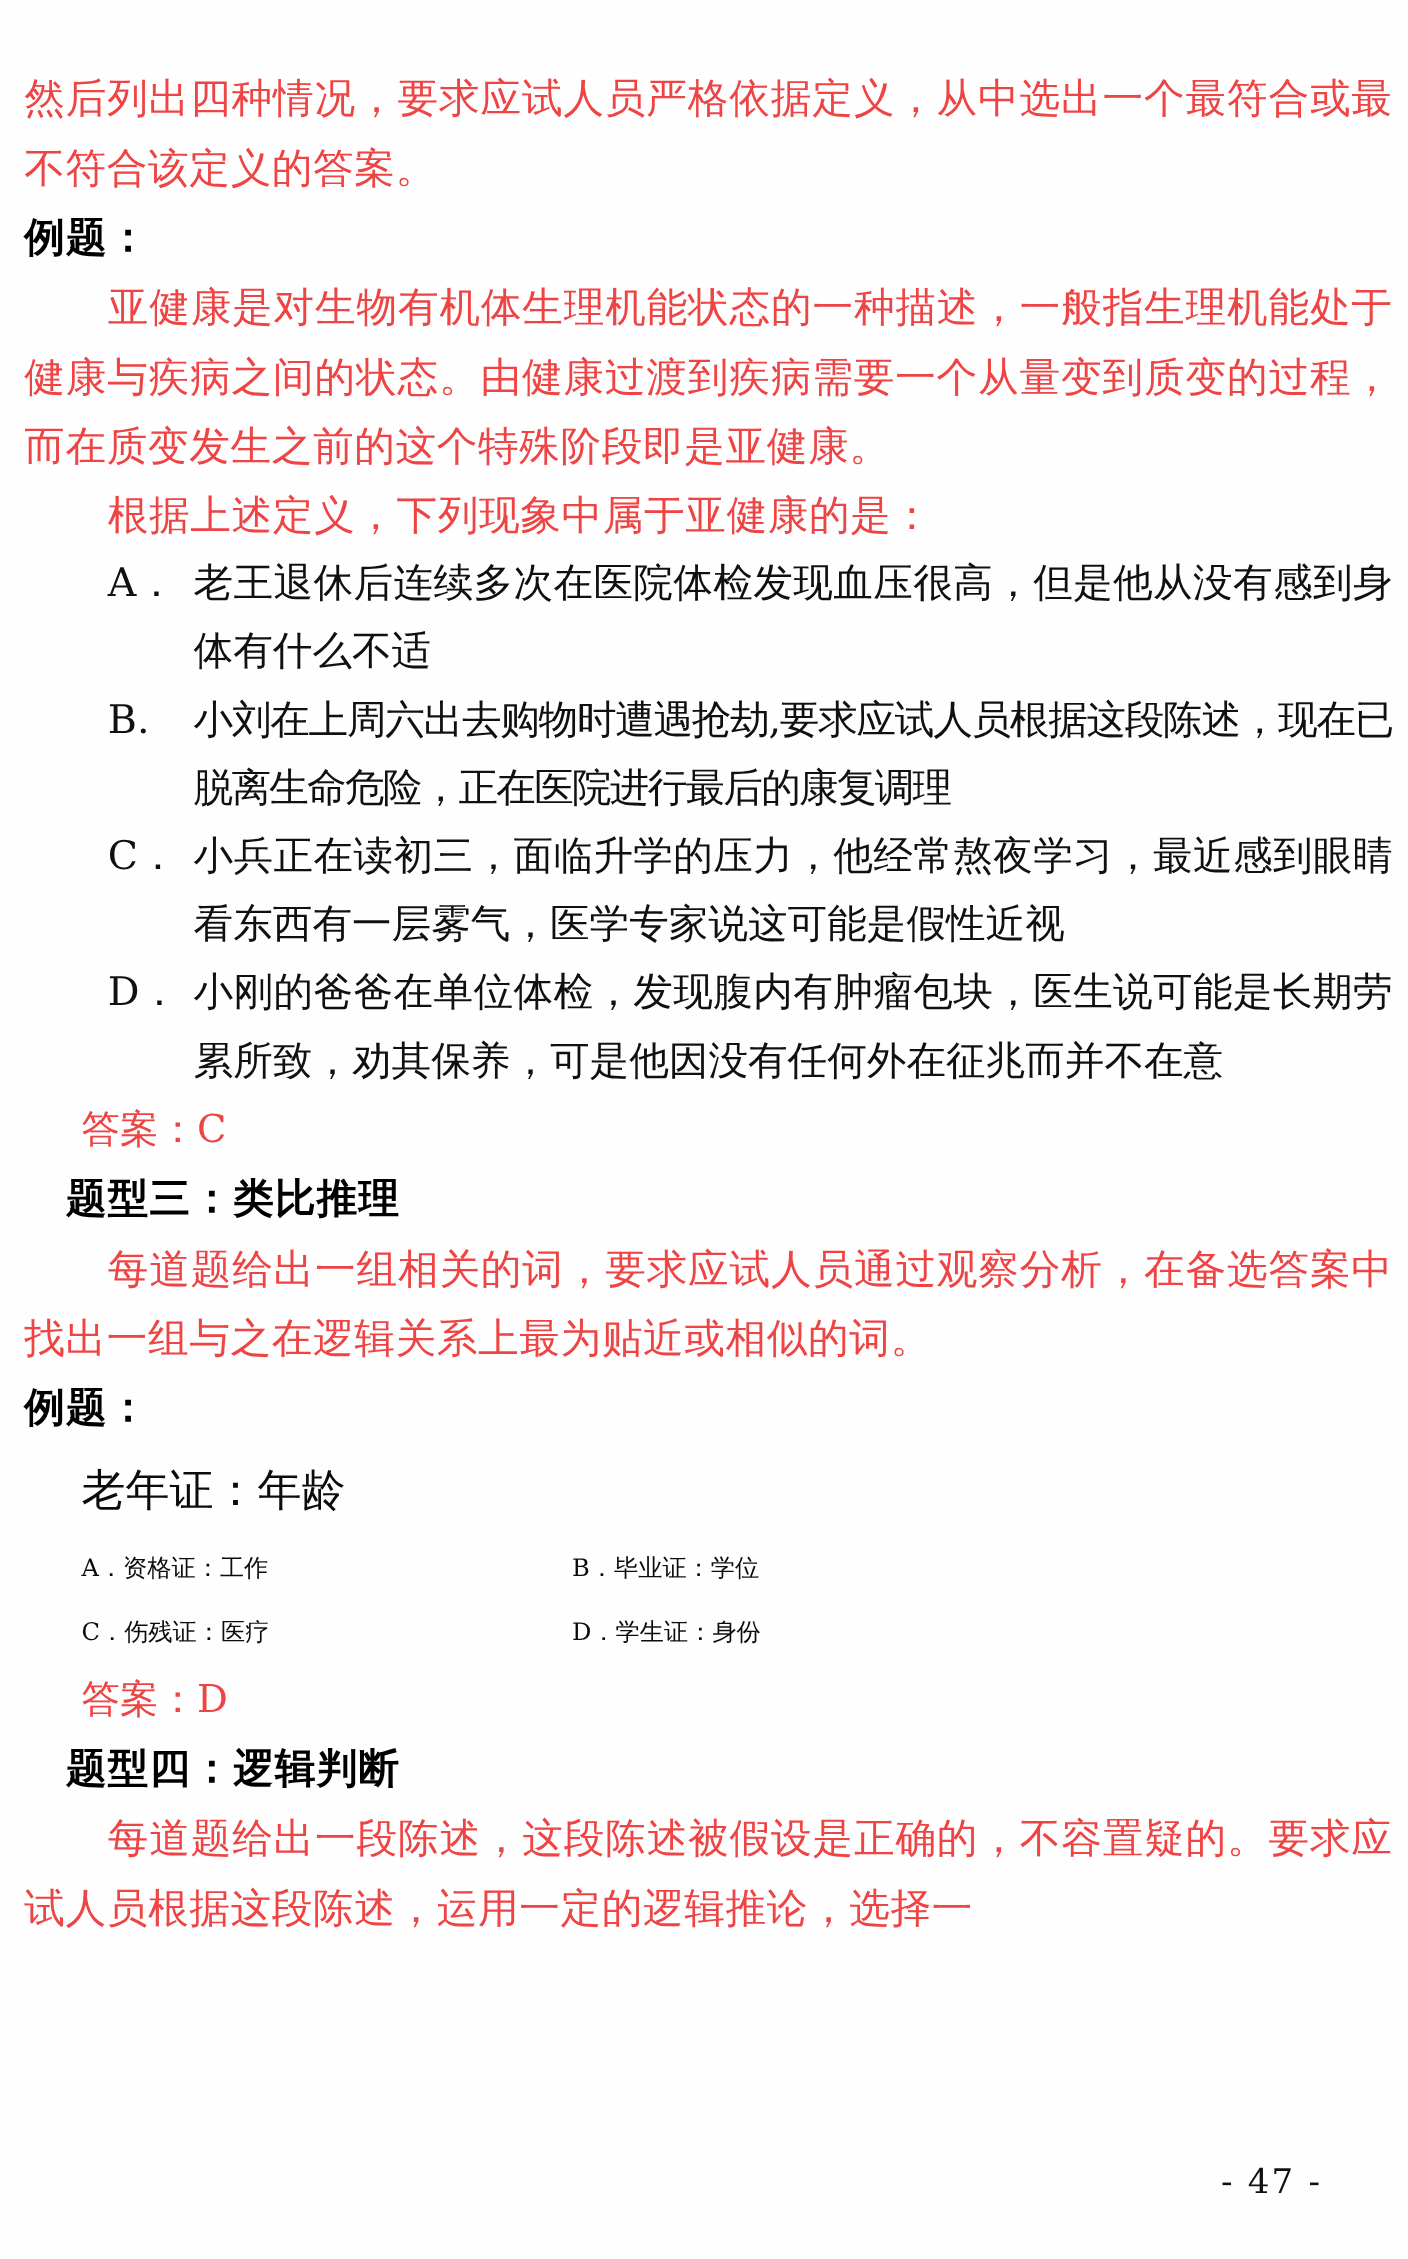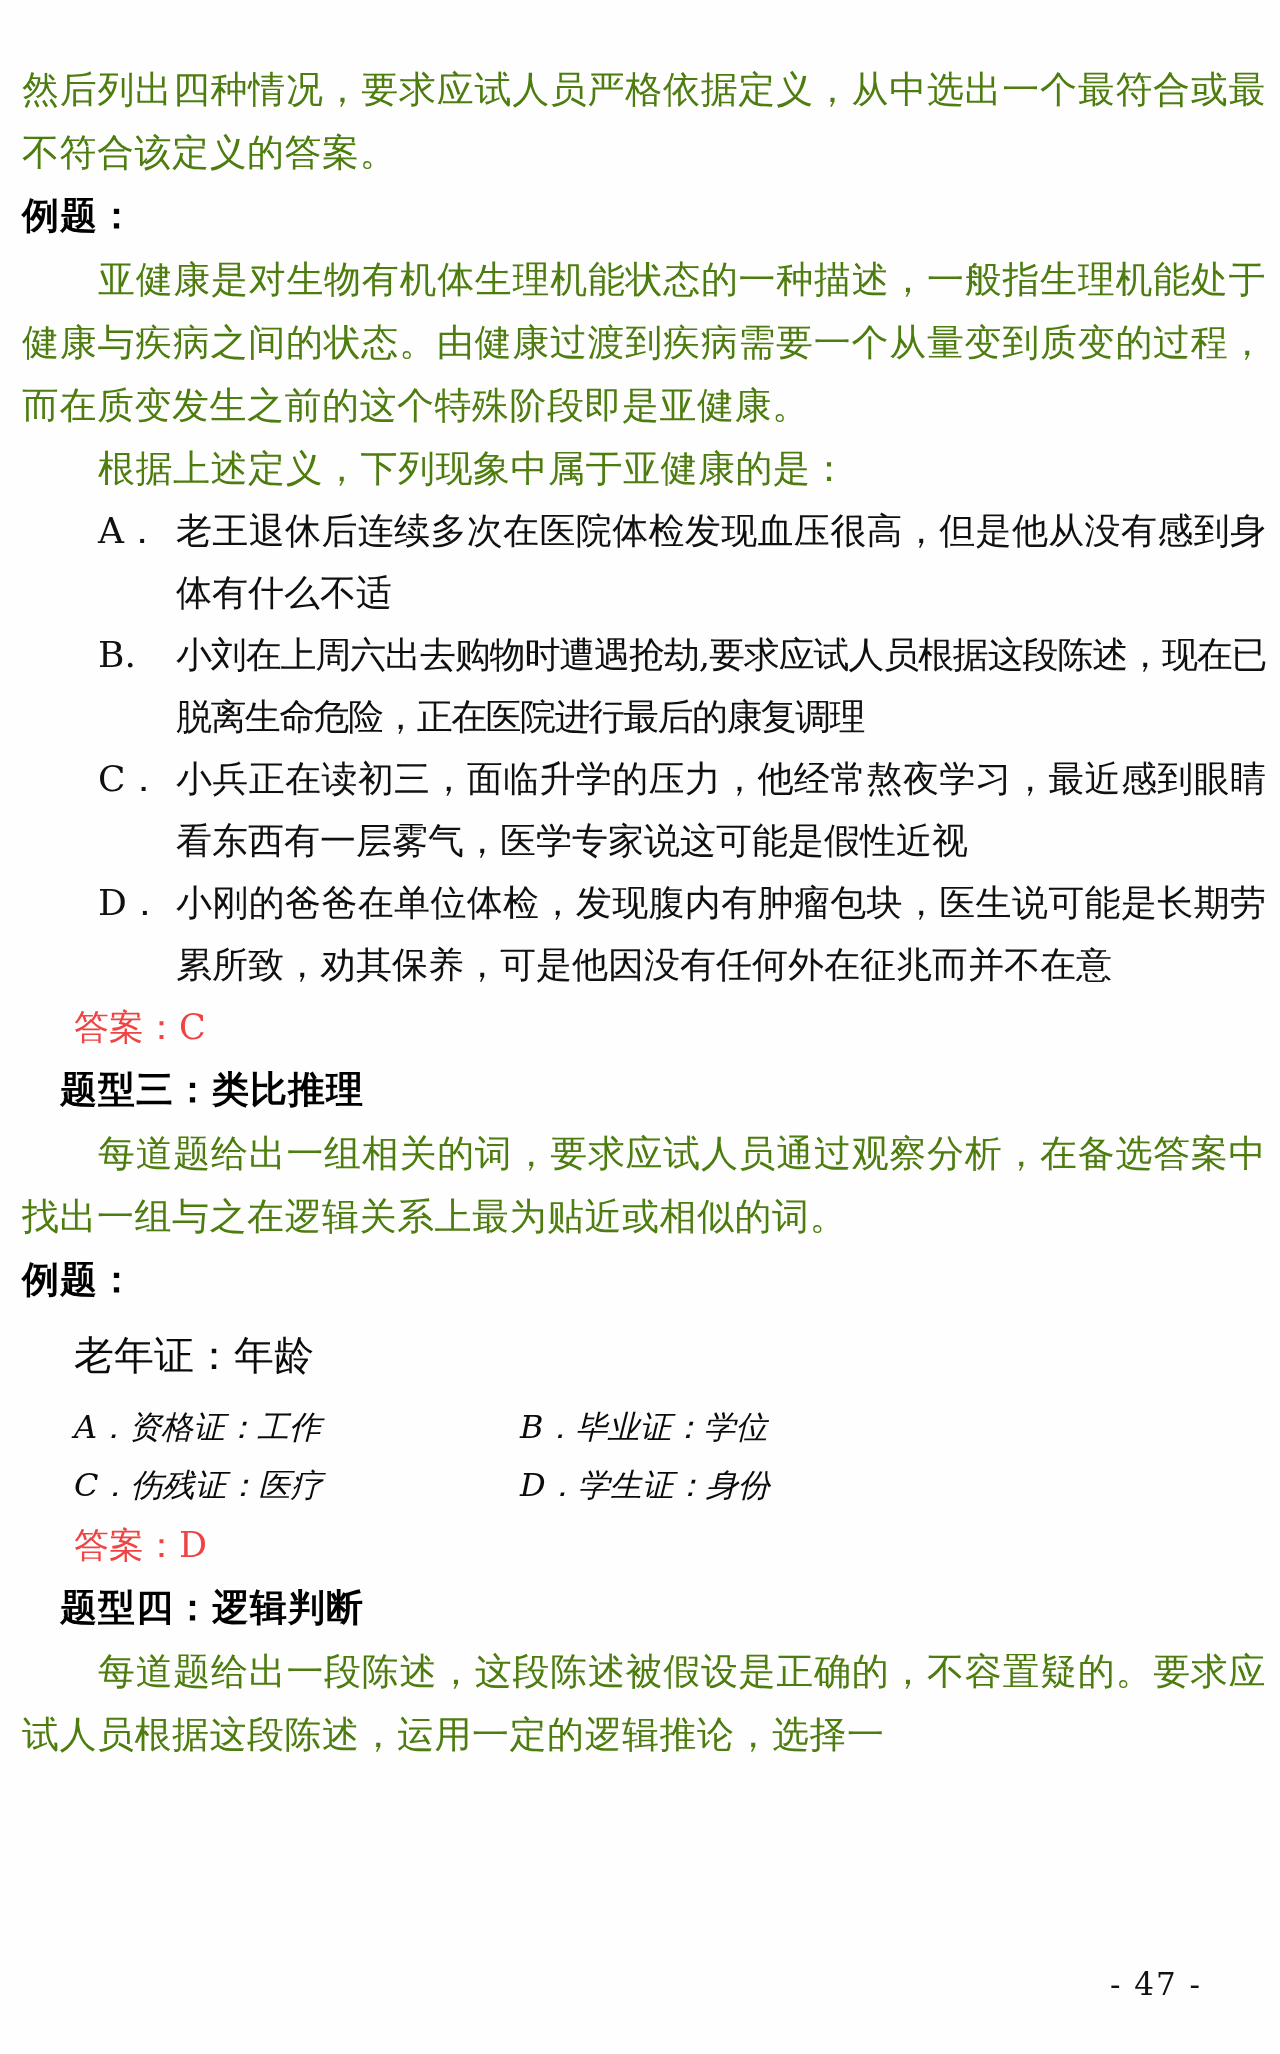--- a/index.html
+++ b/index.html
@@ -30,21 +30,21 @@
 
   
   .p {
     font-family: "DejaVu Serif", "Liberation Serif", serif;
     font-size: 37px;
     line-height: 63px;
     letter-spacing: 0.5px;
     text-align: justify;
     text-justify: inter-character;
     margin: 0;
-    color: #4d7c0f;
+    color: #ef4444;
     font-weight: 400;
   }
   .p.cont { text-indent: 0; }
   .p.ind  { text-indent: 76px; }
 
   .heading {
     font-family: "DejaVu Sans", "Liberation Sans", sans-serif;
     font-size: 37px;
     line-height: 64px;
     font-weight: 700;
@@ -92,24 +92,23 @@
   
   .an-stem {
     font-size: 40px;
     line-height: 58px;
     text-indent: 52px;
     margin: 0;
     font-family: "DejaVu Serif", "Liberation Serif", serif;
   }
   .an-row {
     display: flex;
-    font-size: 32px;
+    font-size: 22px;
     line-height: 58px;
     font-family: "DejaVu Serif", "Liberation Serif", serif;
-    font-style: italic;
   }
   .an-row .col {
     padding-left: 52px;
     box-sizing: border-box;
   }
   .an-row .col.a { flex: 0 0 480px; }
   .an-row .col.b { flex: 1 1 auto; padding-left: 18px; }
 
   .spacer-s { height: 14px; }
 

